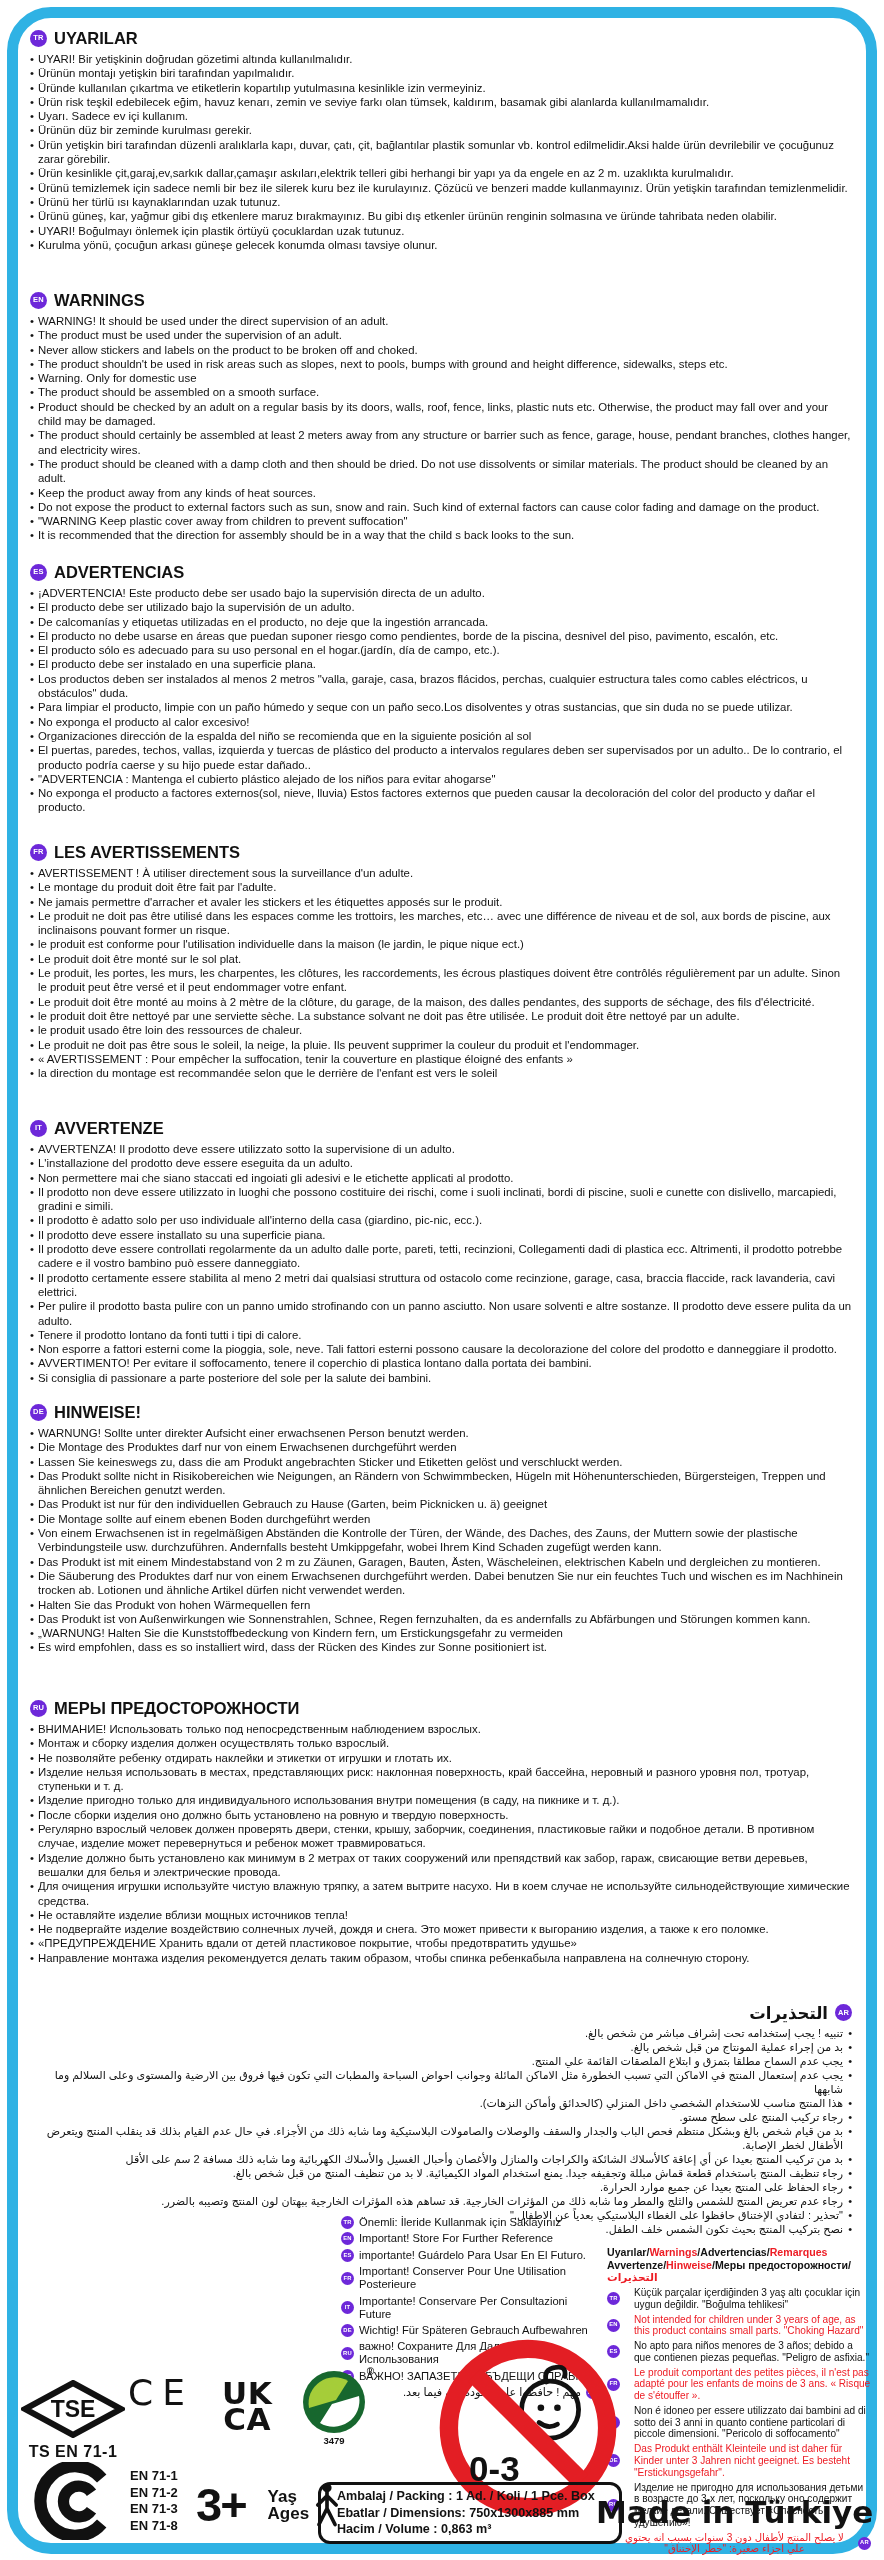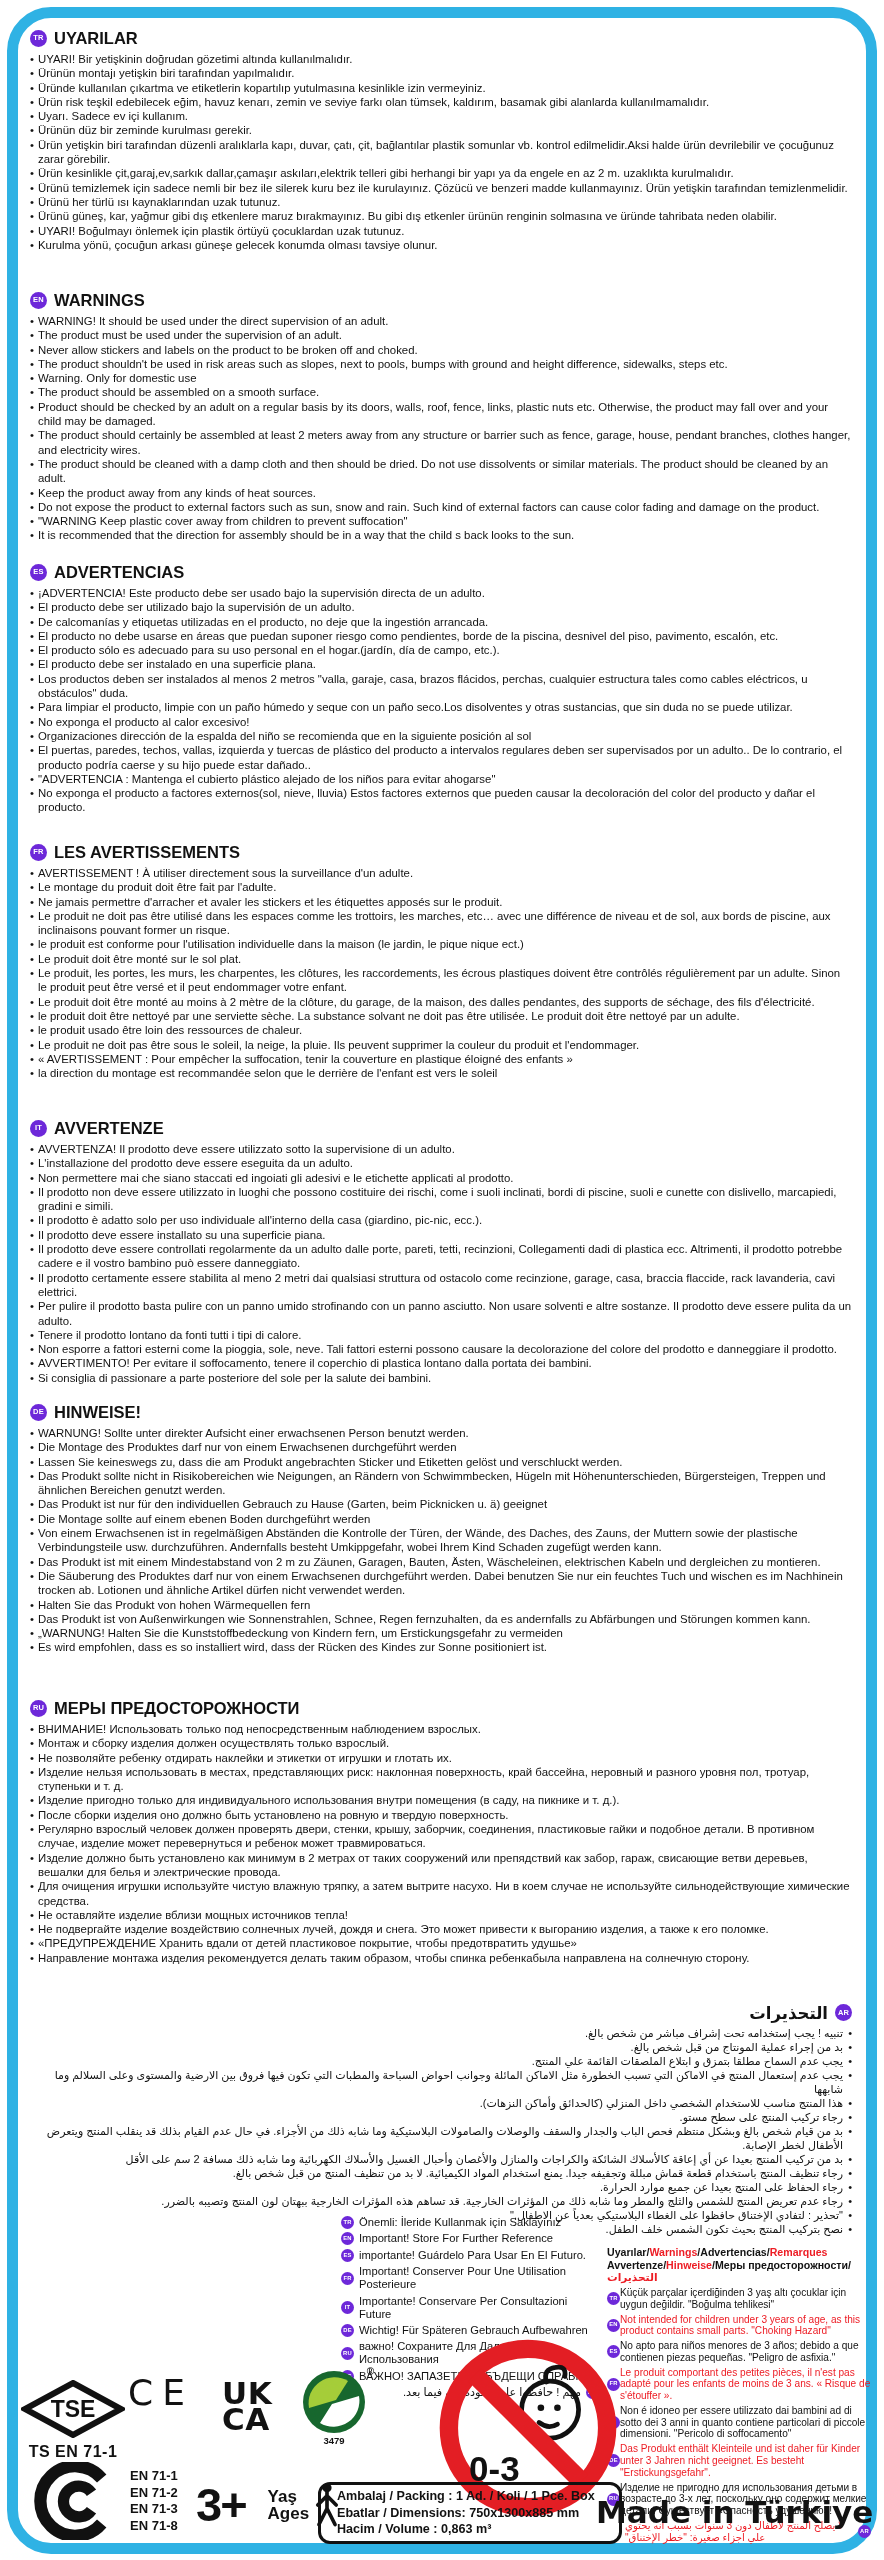--- a/index.html
+++ b/index.html
@@ -31,35 +31,35 @@
   .section[dir="rtl"] .li{padding-left:0;padding-right:9px;text-align:right;}
   .section[dir="rtl"] .li::before{left:auto;right:0;}
   
   .store-notes{position:absolute;left:341px;top:2216px;width:258px;}
   .note-row{display:flex;align-items:center;gap:5px;margin-bottom:3.4px;font-size:11.2px;line-height:13px;}
   .note-row[dir="rtl"]{text-align:right;}
   
   .choking{position:absolute;left:607px;top:2246px;width:264px;}
   .chk-line{font-size:10.6px;font-weight:bold;line-height:12.6px;}
   .chk-line span[data-red="true"]{color:#ed1c24;}
-  .chk-row{display:flex;align-items:center;gap:0;margin-top:3.2px;font-size:10.1px;line-height:11.7px;}
+  .chk-row{display:flex;align-items:center;gap:14px;margin-top:3.2px;font-size:10.1px;line-height:11.7px;}
   .chk-row[data-red="true"] .chk-text{color:#ed1c24;}
   .chk-text{flex:1;}
-  .chk-row[dir="rtl"] .chk-text{text-align:left;padding-left:18px;}
+  .chk-row[dir="rtl"] .chk-text{text-align:center;padding-left:18px;}
   
   .nosign{position:absolute;left:436px;top:2336px;width:184px;height:184px;}
   .nosign svg{width:100%;height:100%;}
   
   .tse{position:absolute;left:18px;top:2380px;width:110px;text-align:center;}
   .tse svg{width:104px;height:58px;}
   .tse-label{font-weight:bold;font-size:16px;margin-top:1px;letter-spacing:.5px;}
   .ce{position:absolute;left:128px;top:2372px;font-size:36px;font-weight:normal;letter-spacing:9px;
       font-family:"DejaVu Sans","Liberation Sans",sans-serif;}
   .ukca{position:absolute;left:222px;top:2380px;font-size:31px;font-weight:bold;line-height:26px;
-      font-family:"DejaVu Sans","Liberation Sans",sans-serif;letter-spacing:0.5px;}
+      font-family:"DejaVu Sans","Liberation Sans",sans-serif;letter-spacing:0.5px;text-align:center;}
   .gdot{position:absolute;left:298px;top:2370px;width:72px;text-align:center;}
   .gdot .disc{position:relative;width:64px;height:64px;margin:0 auto;}
   .gdot svg{width:64px;height:64px;display:block;}
   .gdot .reg{position:absolute;right:-8px;top:-4px;font-size:10px;font-weight:bold;}
   .gdot-num{font-size:9.5px;font-weight:bold;margin-top:1px;}
   
   .cmark{position:absolute;left:28px;top:2462px;}
   .cmark svg{width:86px;height:78px;}
   .standards{position:absolute;left:130px;top:2468px;font-weight:bold;font-size:13px;line-height:16.5px;white-space:pre-line;}
   .age{position:absolute;left:196px;top:2482px;display:flex;align-items:center;gap:2px;}

